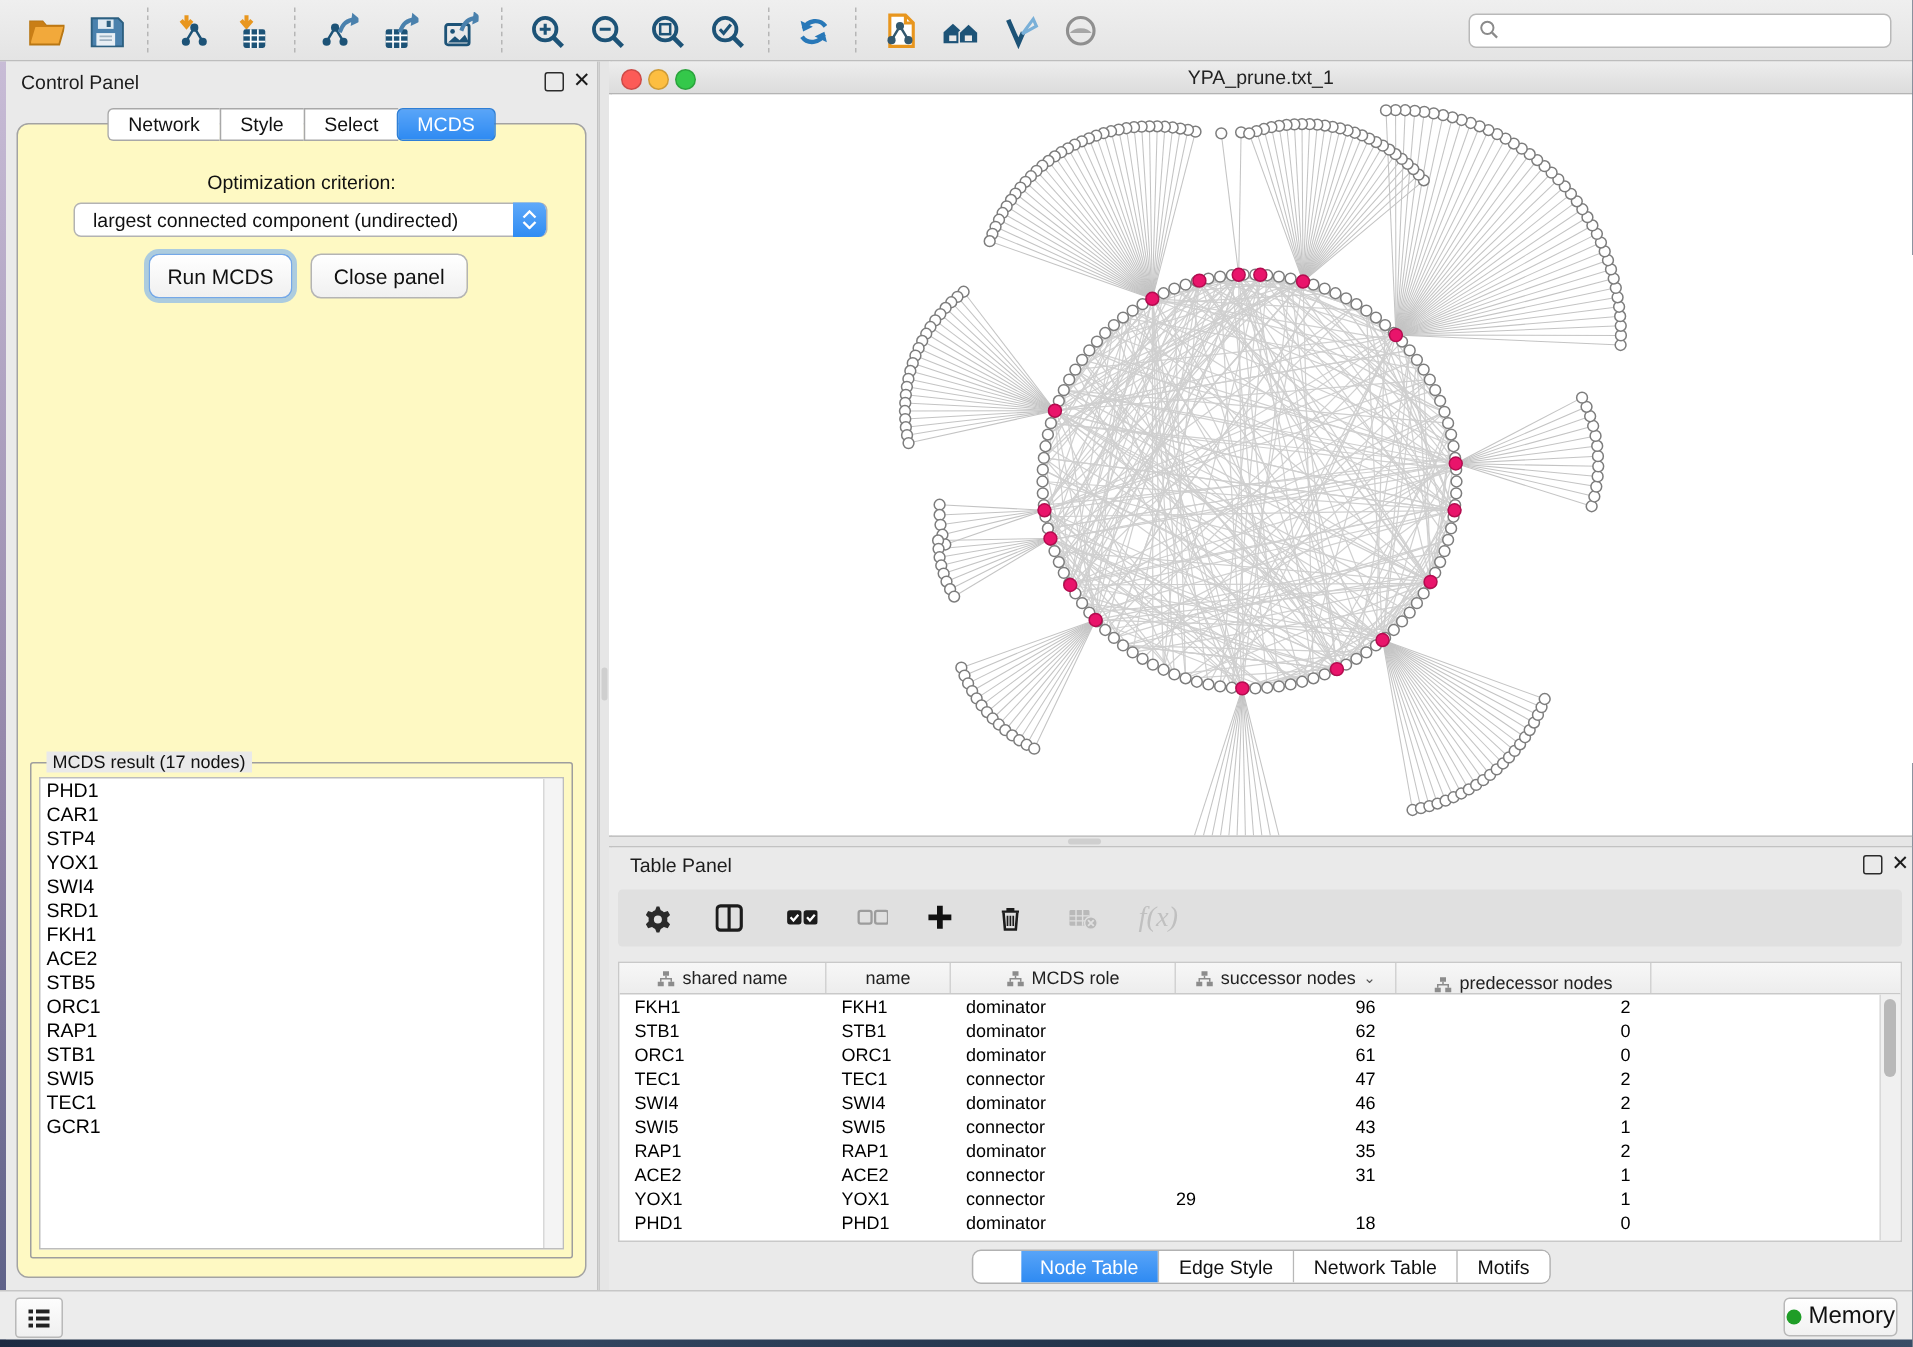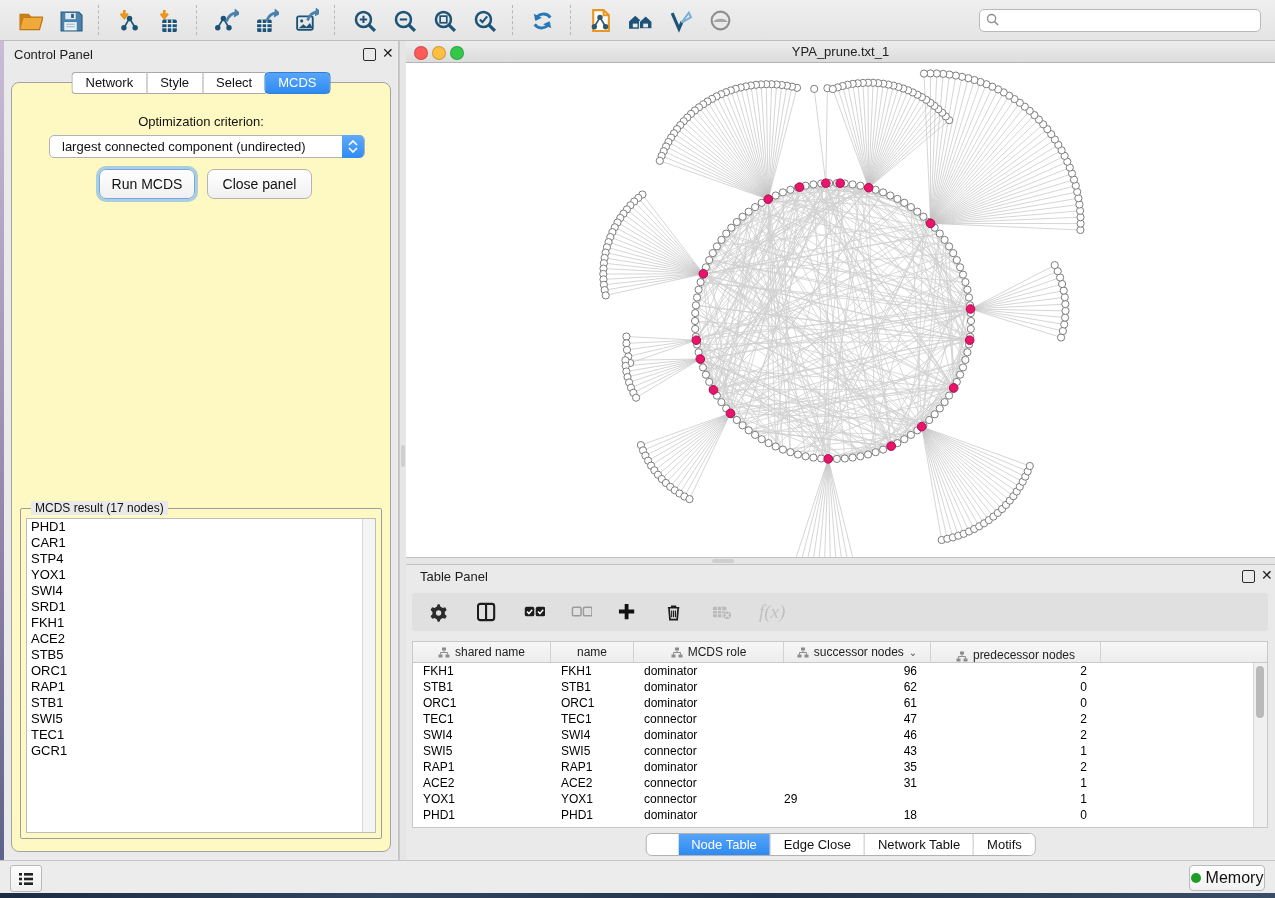--- a/index.html
+++ b/index.html
@@ -1351,21 +1351,21 @@
             <div class="nt-cell" style="width: 170px; text-align: right; padding: 1px 14px 0px 0px;">0</div>
           </div>
         </div>
       <div class="nt-scroll">
           <div class="nt-thumb"></div>
         </div>
     </div>
 
     <div class="tp-tabs" id="tp-tabs">
         <div class="tp-tab active">Node Table</div>
-        <div class="tp-tab">Edge Close</div>
+        <div class="tp-tab">Edge Style</div>
         <div class="tp-tab">Network Table</div>
         <div class="tp-tab">Motifs</div>
       </div>
   </div>
 
   <div class="status-bar">
     <div class="sb-listbtn">
       <svg width="16" height="14" viewBox="0 0 16 14">
         <rect x="1" y="1" width="3" height="2.6" fill="#222"></rect>
           <rect x="6" y="1" width="9" height="2.6" fill="#222"></rect>

